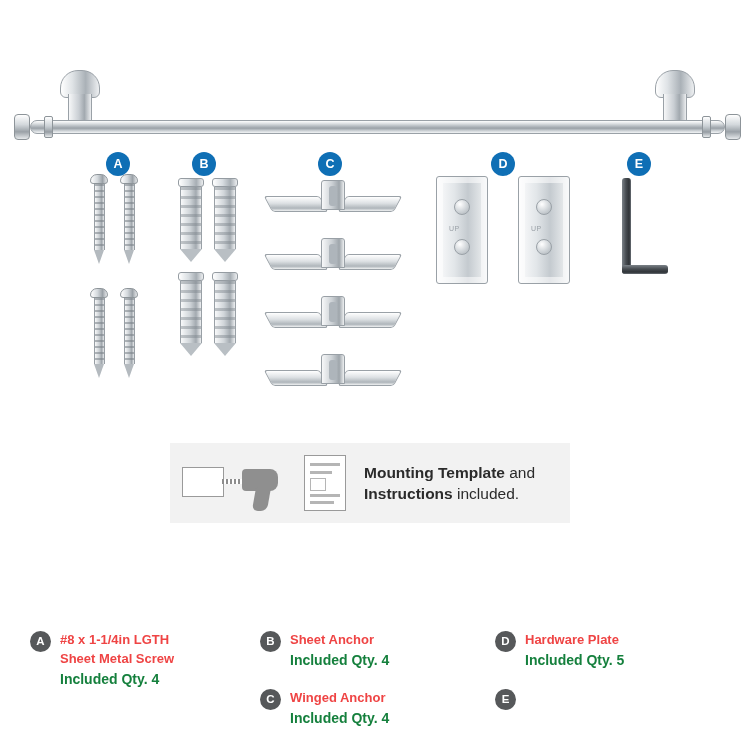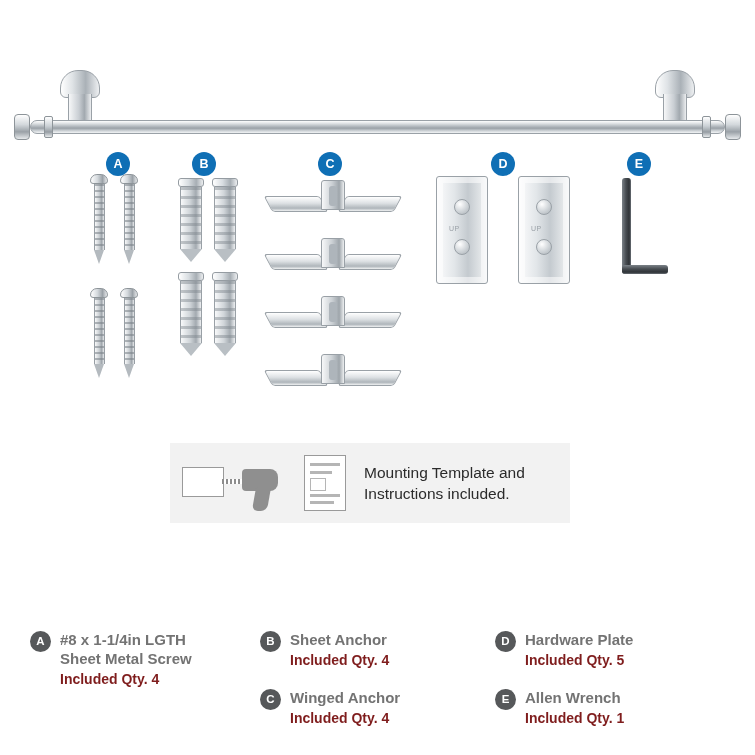--- a/index.html
+++ b/index.html
@@ -354,21 +354,21 @@
   .tb-paper .l2 { top: 15px; width: 22px; }
   .tb-paper .b1 { top: 22px; width: 14px; height: 11px; background: #ffffff; border: 1.5px solid #b5b5b5; }
   .tb-paper .l3 { top: 38px; width: 30px; }
   .tb-paper .l4 { top: 45px; width: 24px; }
   .tb-text {
     margin-left: 18px;
     font-size: 15.5px;
     color: #2b2b2b;
     line-height: 21px;
   }
-  .tb-text b { font-weight: normal; margin-top: 33px; }
+  .tb-text b { font-weight: bold; margin-top: 33px; }
 
   
   .hw-band {
     position: absolute;
     left: 0;
     top: 548px;
     width: 755px;
     height: 55px;
     background: #56585a;
     display: flex;
@@ -405,29 +405,29 @@
     font-weight: bold;
     line-height: 21px;
     text-align: center;
     flex: 0 0 auto;
     margin-top: 1px;
   }
   .legend-item .texts {
     margin-left: 9px;
   }
   .legend-item .name {
-    font-size: 15px;
-    color: #737373;
+    font-size: 13px;
+    color: #ef4444;
     font-weight: bold;
     line-height: 19px;
     white-space: pre-line;
   }
   .legend-item .qty {
     font-size: 14px;
-    color: #7f1d1d;
+    color: #15803d;
     font-weight: bold;
     line-height: 20px;
     margin-top: 1px;
   }
 </style>
 </head>
 <body>
 
 <div class="page">
 
@@ -582,20 +582,16 @@
     <div class="legend-item" style="left:495px; top:12px; width:220px;">
       <div class="badge">D</div>
       <div class="texts">
         <div class="name">Hardware Plate</div>
         <div class="qty">Included Qty. 5</div>
       </div>
     </div>
 
     <div class="legend-item" style="left:495px; top:70px; width:220px;">
       <div class="badge">E</div>
-      <div class="texts">
-        <div class="name">Allen Wrench</div>
-        <div class="qty">Included Qty. 1</div>
-      </div>
     </div>
 
   </div>
 </div>
 
 </body></html>

